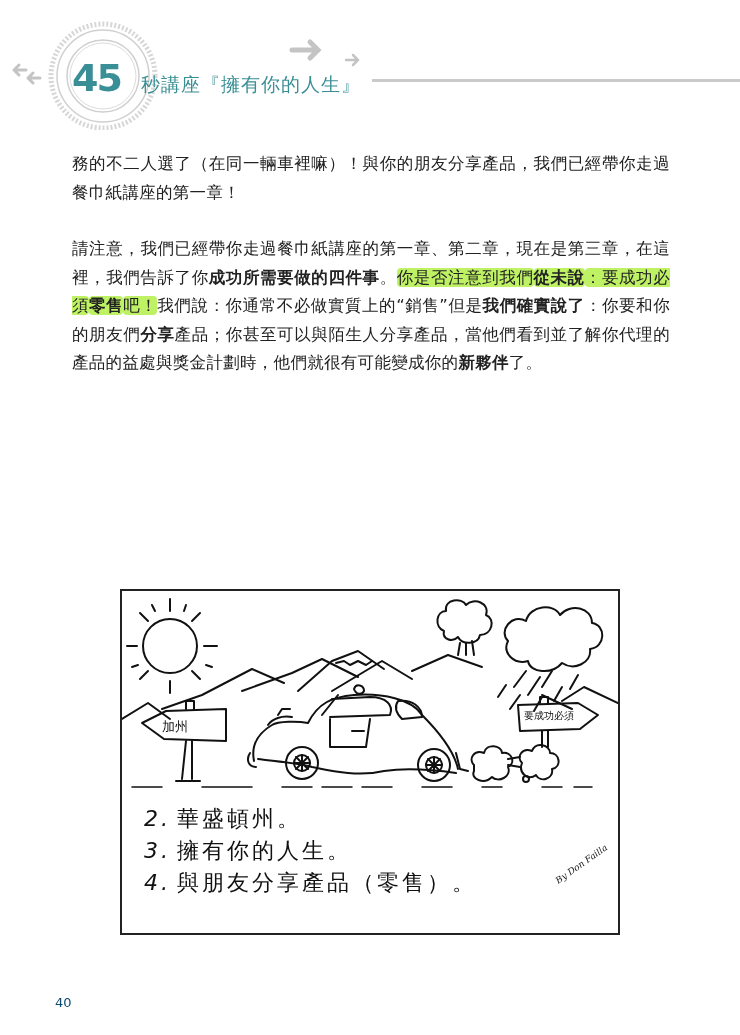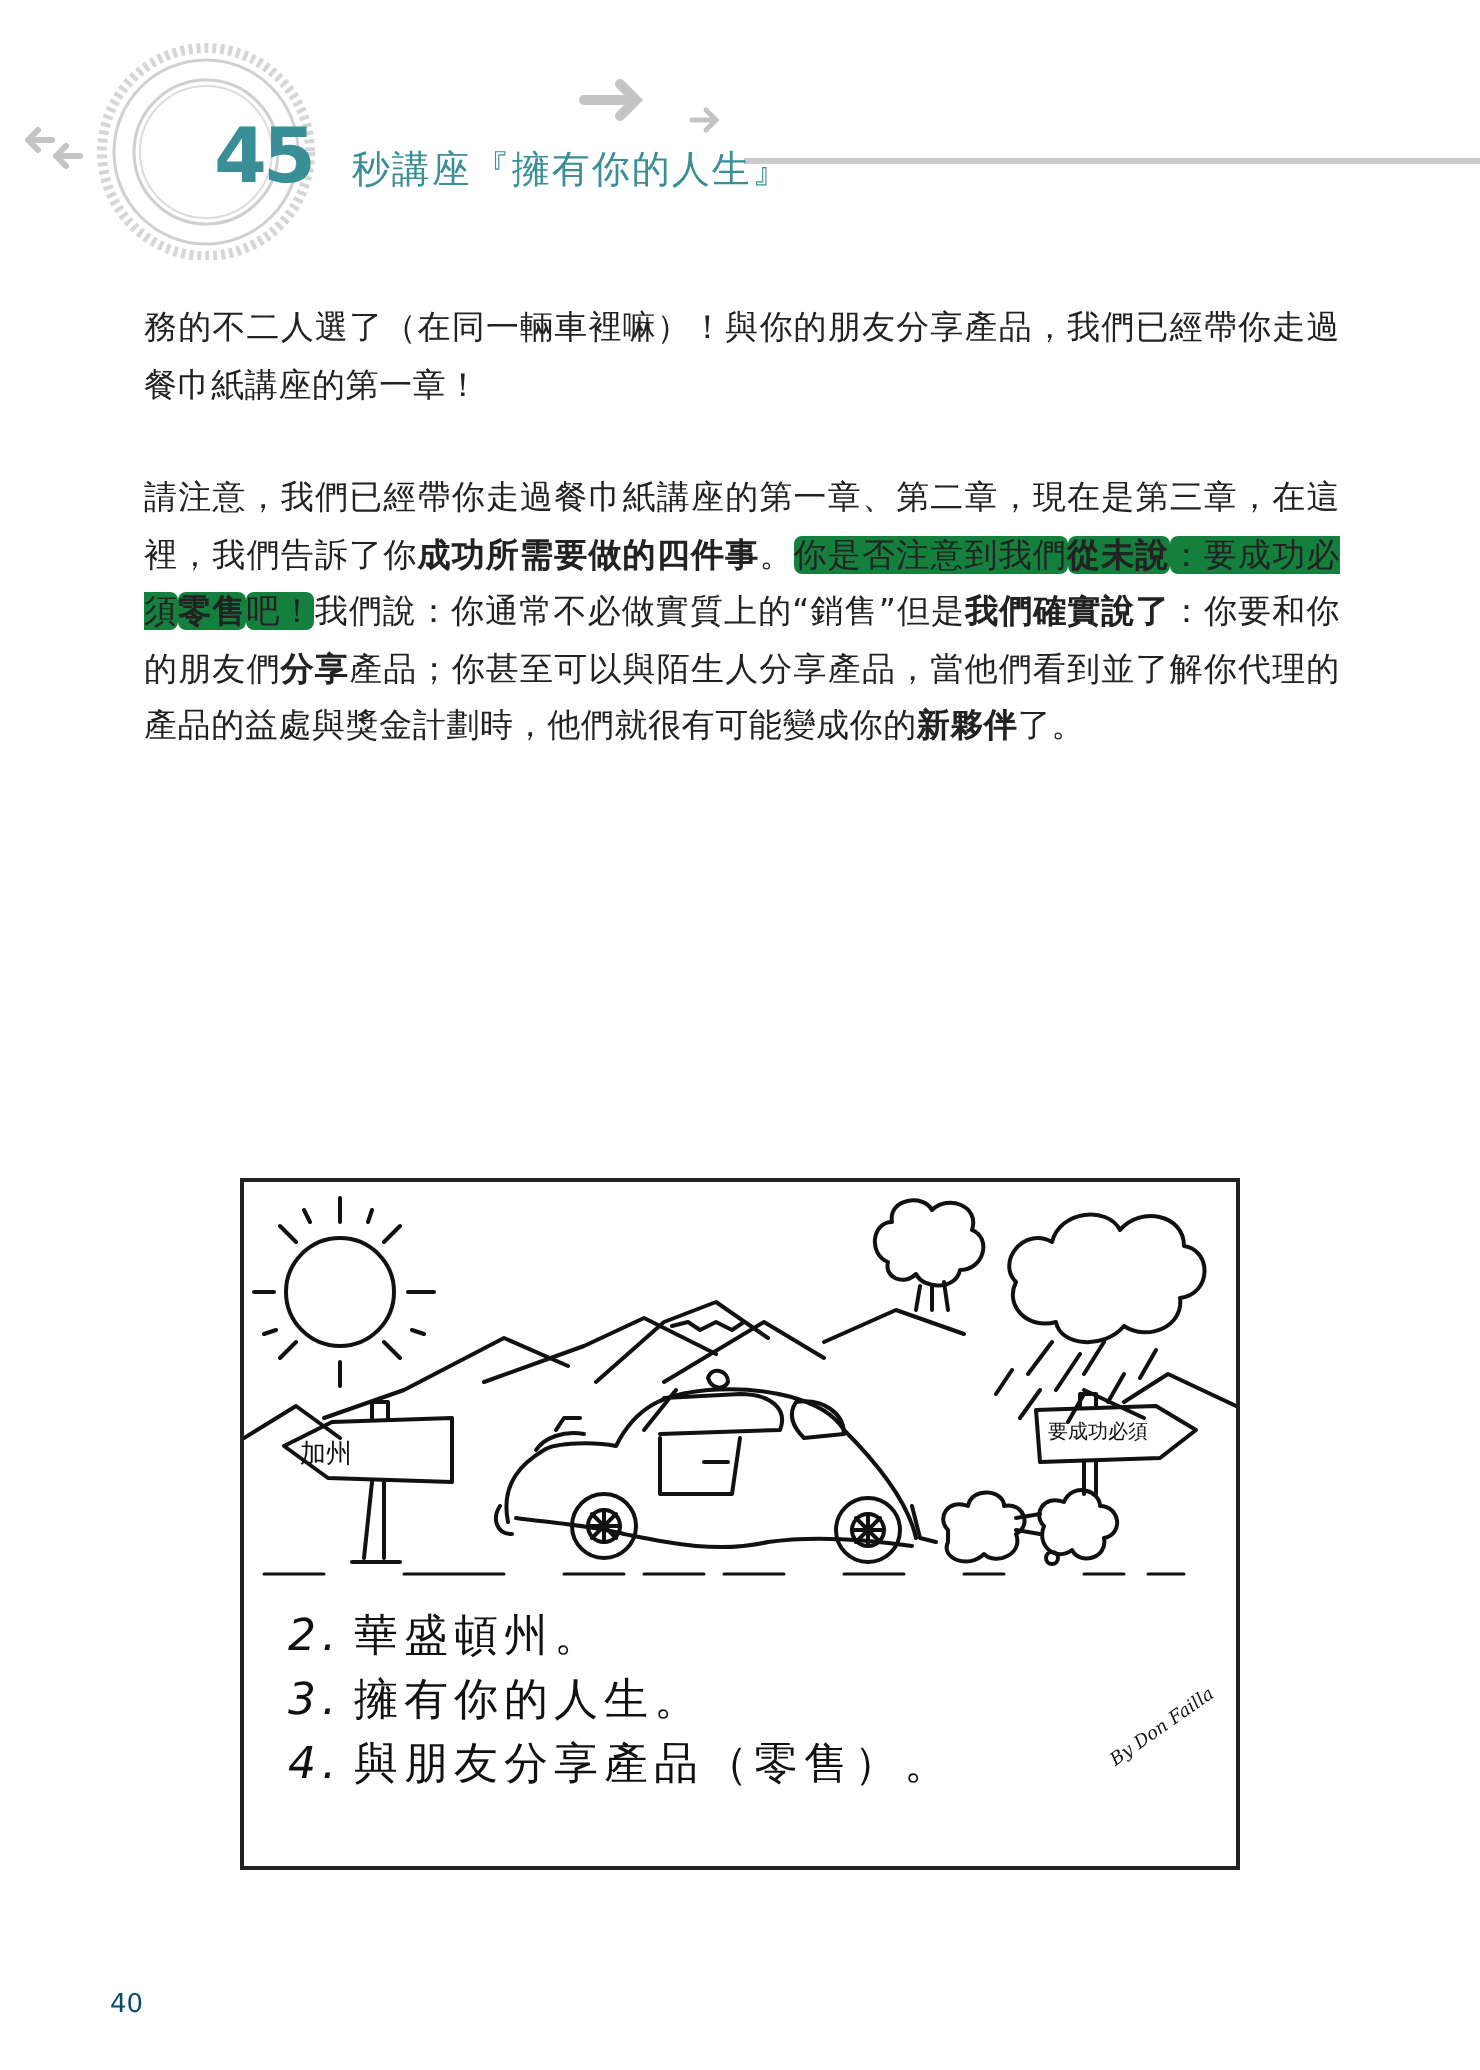--- a/index.html
+++ b/index.html
@@ -5,31 +5,31 @@
   html, body { margin: 0; padding: 0; background: #ffffff; }
   body { width: 740px; height: 1035px; position: relative; overflow: hidden;
          font-family: "DejaVu Sans", "Liberation Sans", sans-serif; color: #222; }
 
   
   .header { position: absolute; left: 0; top: 0; width: 740px; height: 130px; }
   .header svg.deco { position: absolute; left: 0; top: 0; }
   .header-title { position: absolute; left: 72px; top: 58px; height: 40px;
                   display: flex; align-items: baseline; color: #3a8e96; }
   .header-num { font-family: "DejaVu Sans", sans-serif; font-weight: bold; font-size: 38px;
-                letter-spacing: -2px; color: #3a8e96; line-height: 40px; margin-left: 35px; }
+                letter-spacing: -2px; color: #3a8e96; line-height: 40px; }
   .header-text { font-size: 19px; margin-left: 20px; letter-spacing: 1px; color: #3a8e96;
                  line-height: 40px; }
 
   
   .content { position: absolute; left: 72px; top: 150px; width: 598px;
              font-size: 16.5px; line-height: 28.5px; letter-spacing: 0.3px; }
   .para { margin: 0 0 28px 0; text-align: justify; }
   .para span { }
   .b { font-weight: bold; }
-  .hl-y { background: #15803d; border-radius: 4px; }
+  .hl-y { background: #bef264; border-radius: 4px; }
   .hl-p { background: #f7a8c2; border-radius: 6px; }
 
   
   .illus { position: absolute; left: 120px; top: 589px; width: 500px; height: 346px;
            border: 2px solid #222; box-sizing: border-box; background: #fff; }
   .illus svg { position: absolute; left: 0; top: 0; }
   .illus-list { position: absolute; left: 22px; top: 212px; font-size: 22px; line-height: 32px;
                 letter-spacing: 3px; color: #111; font-family: "DejaVu Sans", sans-serif; }
   .illus-item { white-space: nowrap; }
   .illus-item .num { font-style: italic; margin-right: 6px; }
@@ -148,21 +148,21 @@
 
       <g>
         <path d="M396 114 L456 112 L476 124 L458 138 L398 140 Z"></path>
         <path d="M418 112 L418 106 L426 106 L426 112"></path>
         <path d="M420 140 L420 156 M426 140 L426 156"></path>
       </g>
 
       <path d="M10 196 L40 196 M80 196 L130 196 M160 196 L190 196 M200 196 L230 196 M240 196 L270 196 M300 196 L330 196 M360 196 L380 196 M420 196 L440 196 M452 196 L470 196" stroke-width="1.5"></path>
     </g>
   </svg>
-  <span class="sign-label" style="left:28px; top:127px;font-family:Liberation Serif, serif;">加州</span>
+  <span class="sign-label" style="left:40px; top:127px;font-family:Liberation Serif, serif;">加州</span>
   <span class="sign-label" style="left:402px; top:118px; font-size:10px;">要成功必須</span>
 
   <div class="illus-list">
     <div class="illus-item">
       <span class="num">2.</span><span>華盛頓州。</span>
     </div>
     <div class="illus-item">
       <span class="num">3.</span><span>擁有你的人生。</span>
     </div>
     <div class="illus-item">

